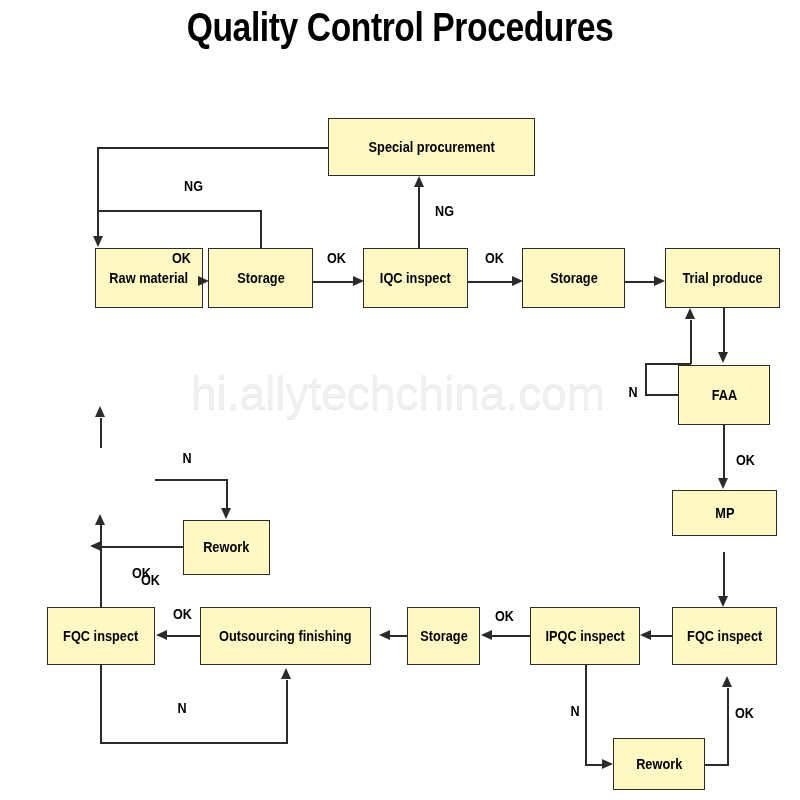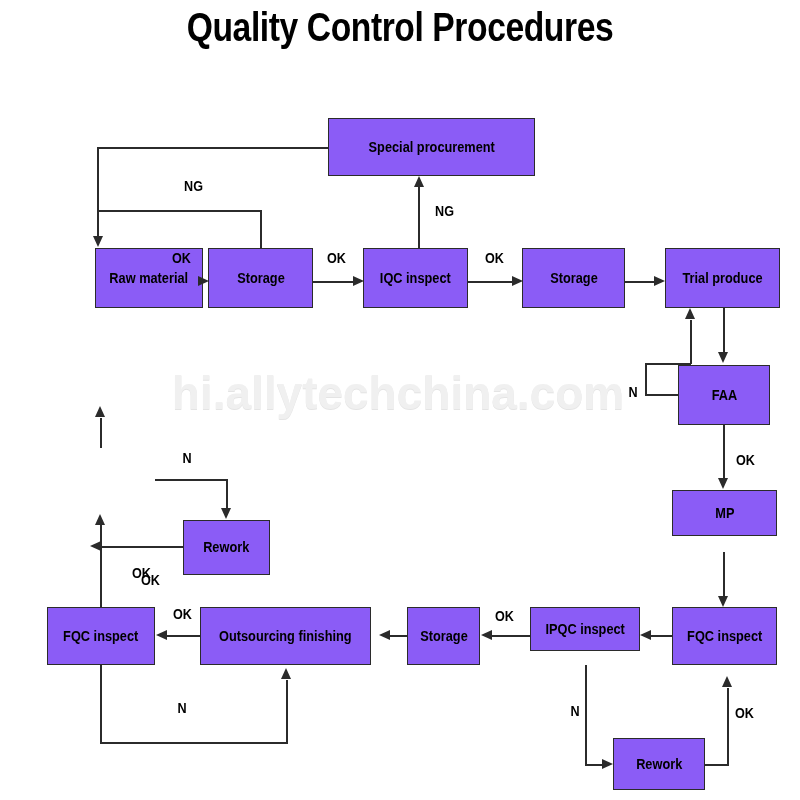--- a/index.html
+++ b/index.html
@@ -31,34 +31,34 @@
     transform-origin: center top;
     white-space: nowrap;
   }
   #watermark {
     position: absolute;
     left: 168px;
     top: 366px;
     width: 460px;
     text-align: center;
     font-family: "Liberation Sans", sans-serif;
-    font-weight: 700;
+    font-weight: 400;
     font-size: 46px;
     color: #f0f0f0;
     text-shadow: 0 1px 0 #e4e4e4;
     letter-spacing: 0px;
     white-space: nowrap;
     pointer-events: none;
     z-index: 5;
   }
   .node {
     position: absolute;
     box-sizing: border-box;
     border: 1.6px solid #2b2b2b;
-    background: #8b5cf6;
+    background: #fef9c3;
     display: flex;
     align-items: center;
     justify-content: center;
     z-index: 3;
   }
   .node span {
     font-family: "Liberation Sans", sans-serif;
     font-weight: bold;
     font-size: 14.5px;
     color: #000000;
@@ -136,21 +136,21 @@
   </div>
   <div class="node" style="left:678px; top:365px; width:92px; height:60px;">
     <span>FAA</span>
   </div>
   <div class="node" style="left:672px; top:490px; width:105px; height:46px;">
     <span>MP</span>
   </div>
   <div class="node" style="left:672px; top:607px; width:105px; height:58px;">
     <span>FQC inspect</span>
   </div>
-  <div class="node" style="left:530px; top:607px; width:110px; height:44px;">
+  <div class="node" style="left:530px; top:607px; width:110px; height:58px;">
     <span>IPQC inspect</span>
   </div>
   <div class="node" style="left:407px; top:607px; width:73px; height:58px;">
     <span>Storage</span>
   </div>
   <div class="node" style="left:200px; top:607px; width:171px; height:58px;">
     <span>Outsourcing finishing</span>
   </div>
   <div class="node" style="left:47px; top:607px; width:108px; height:58px;">
     <span>FQC inspect</span>

